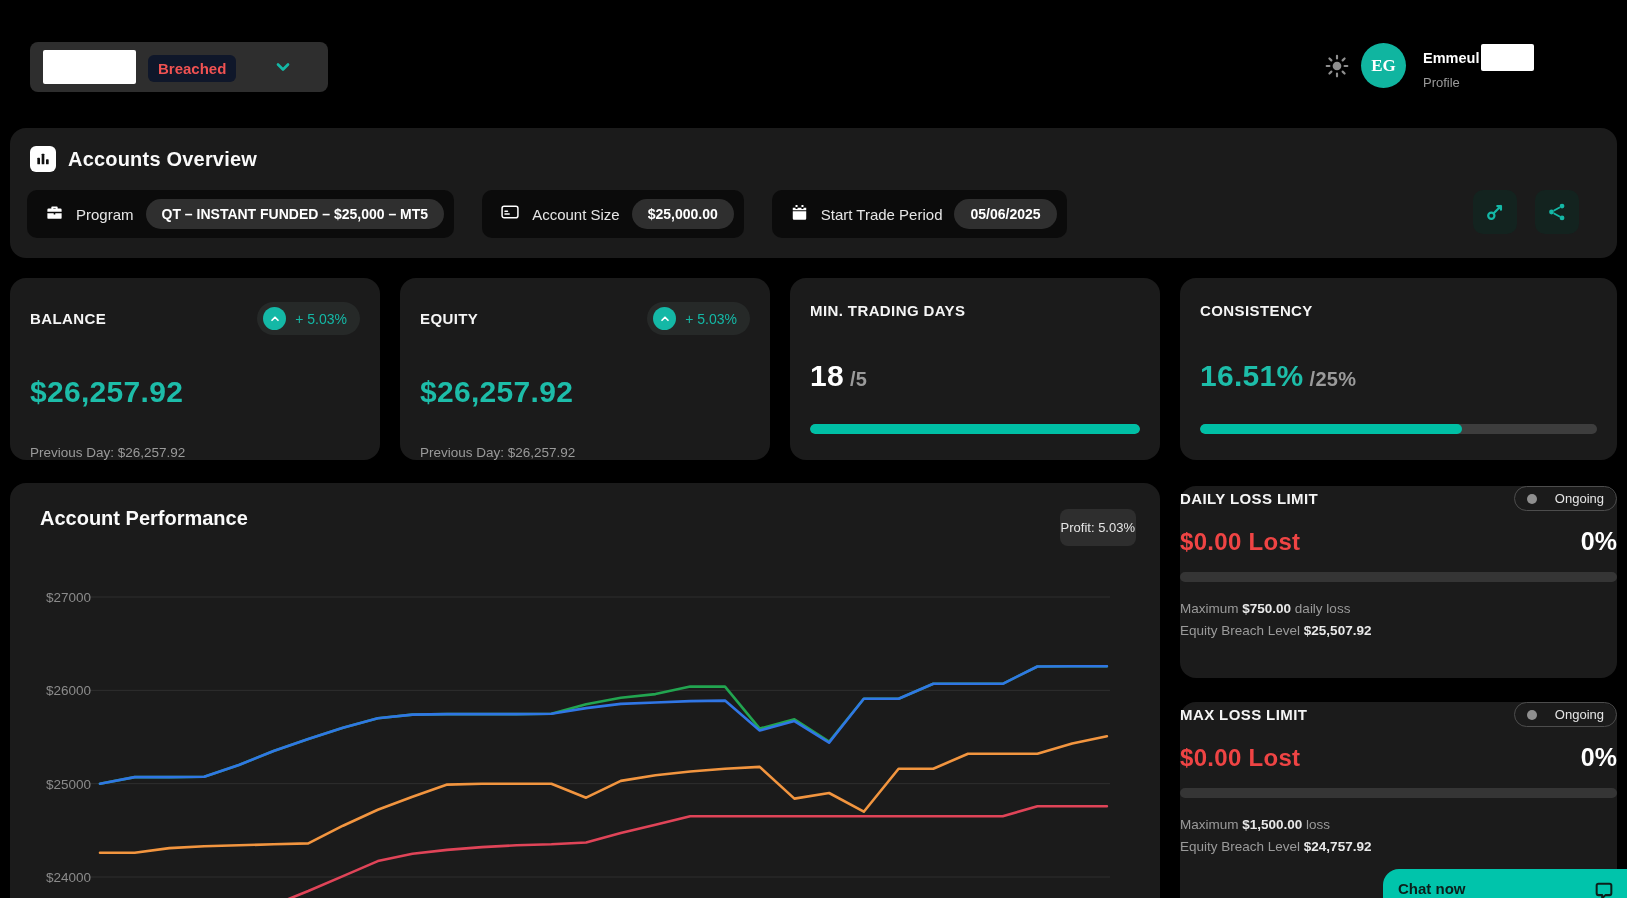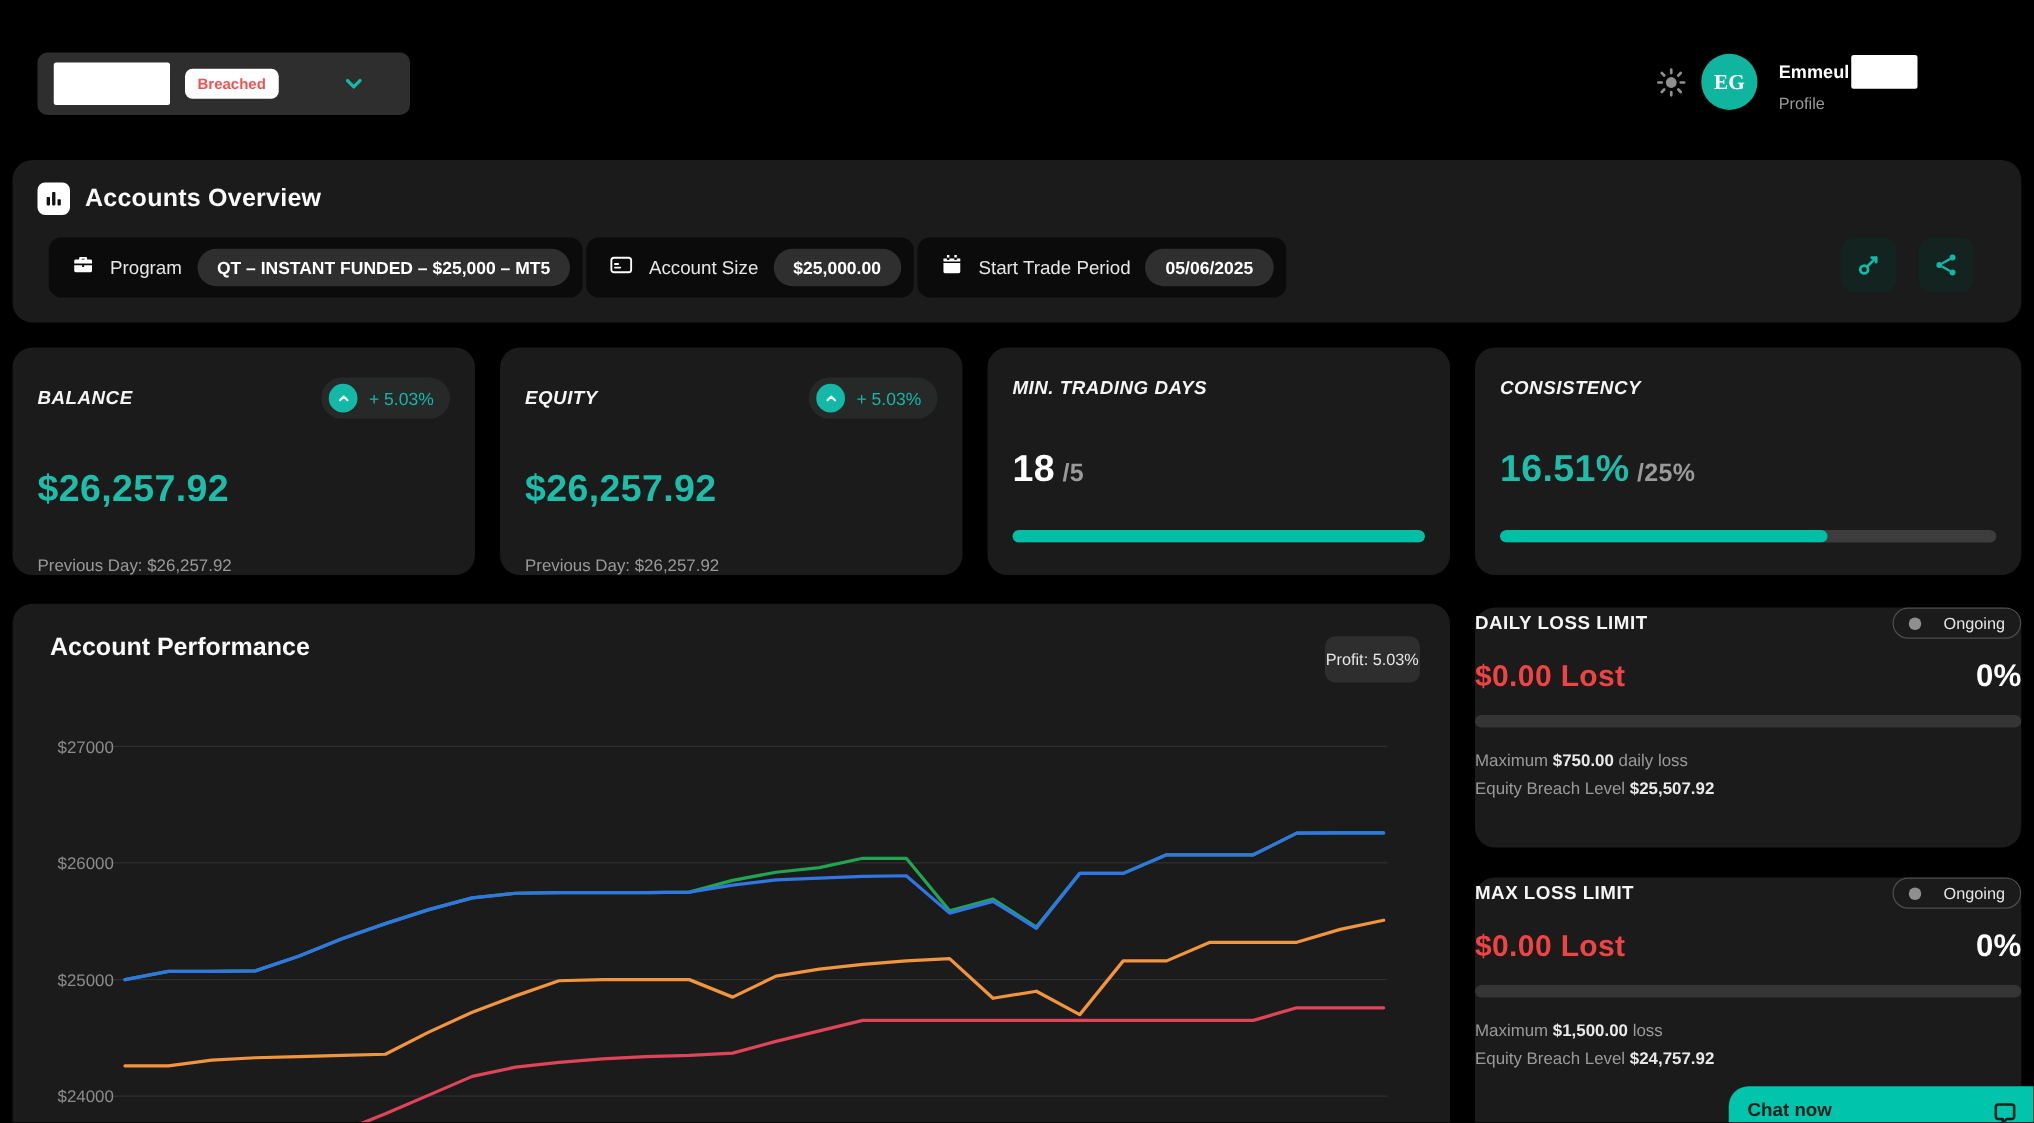--- a/index.html
+++ b/index.html
@@ -5,61 +5,61 @@
   * { margin:0; padding:0; box-sizing:border-box; }
   html,body { background:#000; }
   body { font-family:"Liberation Sans", sans-serif; }
   .page { position:relative; width:1627px; height:898px; background:#000; overflow:hidden; color:#f2f2f2; }
 
   
   .acct-select { position:absolute; left:30px; top:42px; width:298px; height:50px;
     background:#2e2e2e; border-radius:8px; cursor:pointer; }
   .redact { background:#ffffff; border-radius:2px; }
   .redact-acct { position:absolute; left:13px; top:8px; width:93px; height:34px; }
-  .breached { position:absolute; left:118px; top:13px; background:#ffffff; border-radius:6px;
-    padding:5px 10px; font-size:12px; font-weight:700; color:#f05252; }
+  .breached { position:absolute; left:118px; top:13px; background:#0f172a; border-radius:6px;
+    padding:5px 10px; font-size:15px; font-weight:700; color:#f05252; }
   .sel-chev { position:absolute; left:243px; top:15px; width:20px; height:20px; }
   .theme-toggle { position:absolute; left:1324px; top:53px; width:26px; height:26px; cursor:pointer; }
   .avatar { position:absolute; left:1361px; top:43px; width:45px; height:45px; border-radius:50%;
     background:#10b5a0; color:#fff; font-weight:700; font-size:17px;
     display:flex; align-items:center; justify-content:center; cursor:pointer;font-family:Liberation Serif, serif; }
   .userblock { position:absolute; left:1423px; top:44px; cursor:pointer; }
   .uname { font-size:14.5px; font-weight:700; color:#fff; display:flex; align-items:center; }
   .redact-name { display:inline-block; width:53px; height:27px; margin-left:2px; }
   .uprofile { font-size:13px; color:#9a9a9a; margin-top:4px; }
 
   
   .card { position:absolute; background:#1b1b1b; border-radius:16px; }
 
   
   .overview { left:10px; top:128px; width:1607px; height:130px; }
   .ov-head { position:absolute; left:20px; top:18px; display:flex; align-items:center; gap:12px; }
   .ov-icon { width:26px; height:26px; background:#fff; border-radius:6px;
     display:flex; align-items:center; justify-content:center; }
   .ov-title { font-size:20px; font-weight:600; color:#fafafa; letter-spacing:.2px; }
-  .ov-fields { position:absolute; left:29px; top:62px; display:flex; gap:3px; }
+  .ov-fields { position:absolute; left:17px; top:62px; display:flex; gap:28px; }
   .field-pill { display:flex; align-items:center; gap:12px; height:48px;
     background:#0b0b0b; border-radius:10px; padding:0 10px 0 18px; }
   .field-label { font-size:15px; color:#e6e6e6; white-space:nowrap; }
   .field-badge { background:#2f2f2f; border-radius:18px; padding:7px 16px;
     font-size:14px; font-weight:700; color:#fff; white-space:nowrap; }
   .icon-btn { position:absolute; top:62px; width:44px; height:44px; background:#13231f;
     border:none; border-radius:10px; cursor:pointer;
     display:flex; align-items:center; justify-content:center; }
   .icon-btn.key { right:100px; }
   .icon-btn.share { right:38px; }
 
   
   .stat { top:278px; height:182px; padding:24px 20px; }
   .stat1 { left:10px;  width:370px; }
   .stat2 { left:400px; width:370px; }
   .stat3 { left:790px; width:370px; }
   .stat4 { left:1180px; width:437px; }
   .stat-head { display:flex; align-items:center; justify-content:space-between; }
-  .stat-label { font-size:15px; font-weight:700; letter-spacing:.4px; color:#f5f5f5;font-style:italic; }
+  .stat-label { font-size:15px; font-weight:700; letter-spacing:.4px; color:#f5f5f5; }
   .chg-badge { display:flex; align-items:center; gap:9px; background:#262928;
     border-radius:18px; padding:5px 13px 5px 6px; }
   .chg-circle { width:23px; height:23px; border-radius:50%; background:#14b8a6;
     display:flex; align-items:center; justify-content:center; }
   .chg-text { font-size:14px; color:#14b8a6; }
   .stat-value { margin-top:40px; font-size:30px; font-weight:700; color:#1dbda9; letter-spacing:.3px; }
   .stat-value.white { color:#fff; }
   .stat-frac { font-size:20px; font-weight:600; color:#9a9a9a; margin-left:6px; }
   .stat-prev { margin-top:36px; font-size:13.5px; color:#9a9a9a; }
   .bar-track { position:absolute; left:20px; right:20px; bottom:26px; height:10px;

